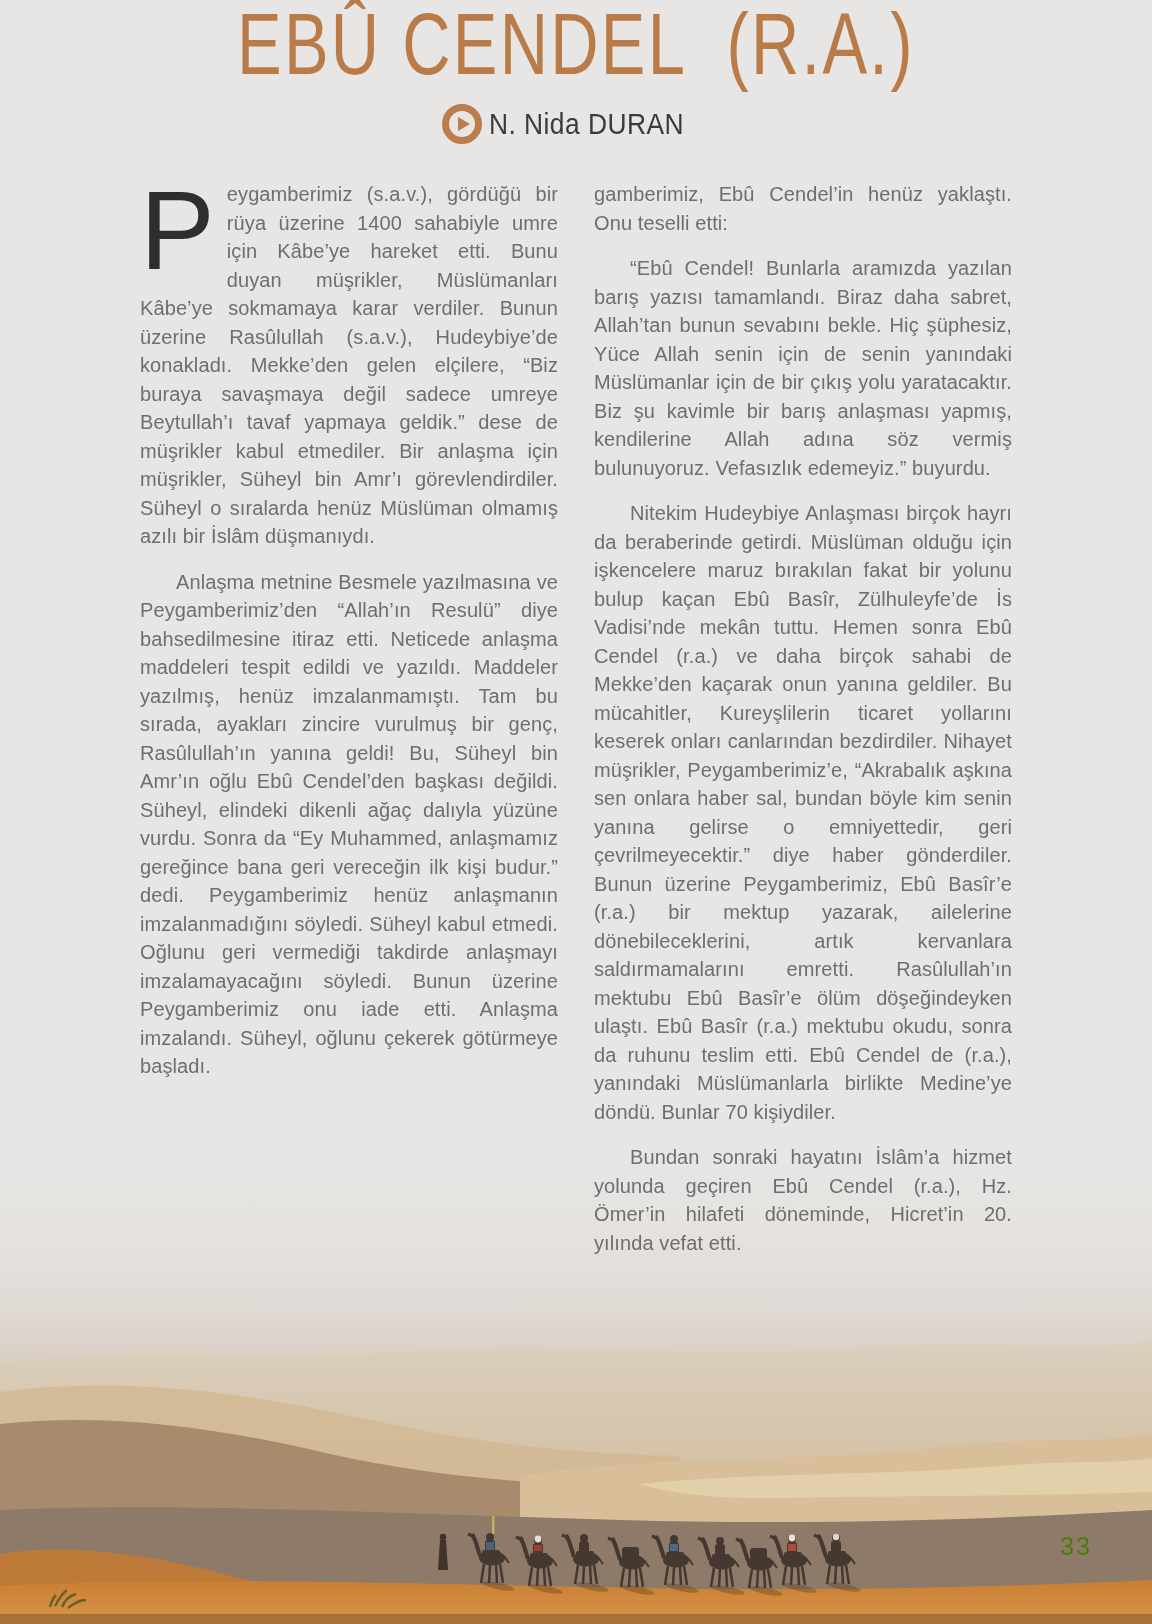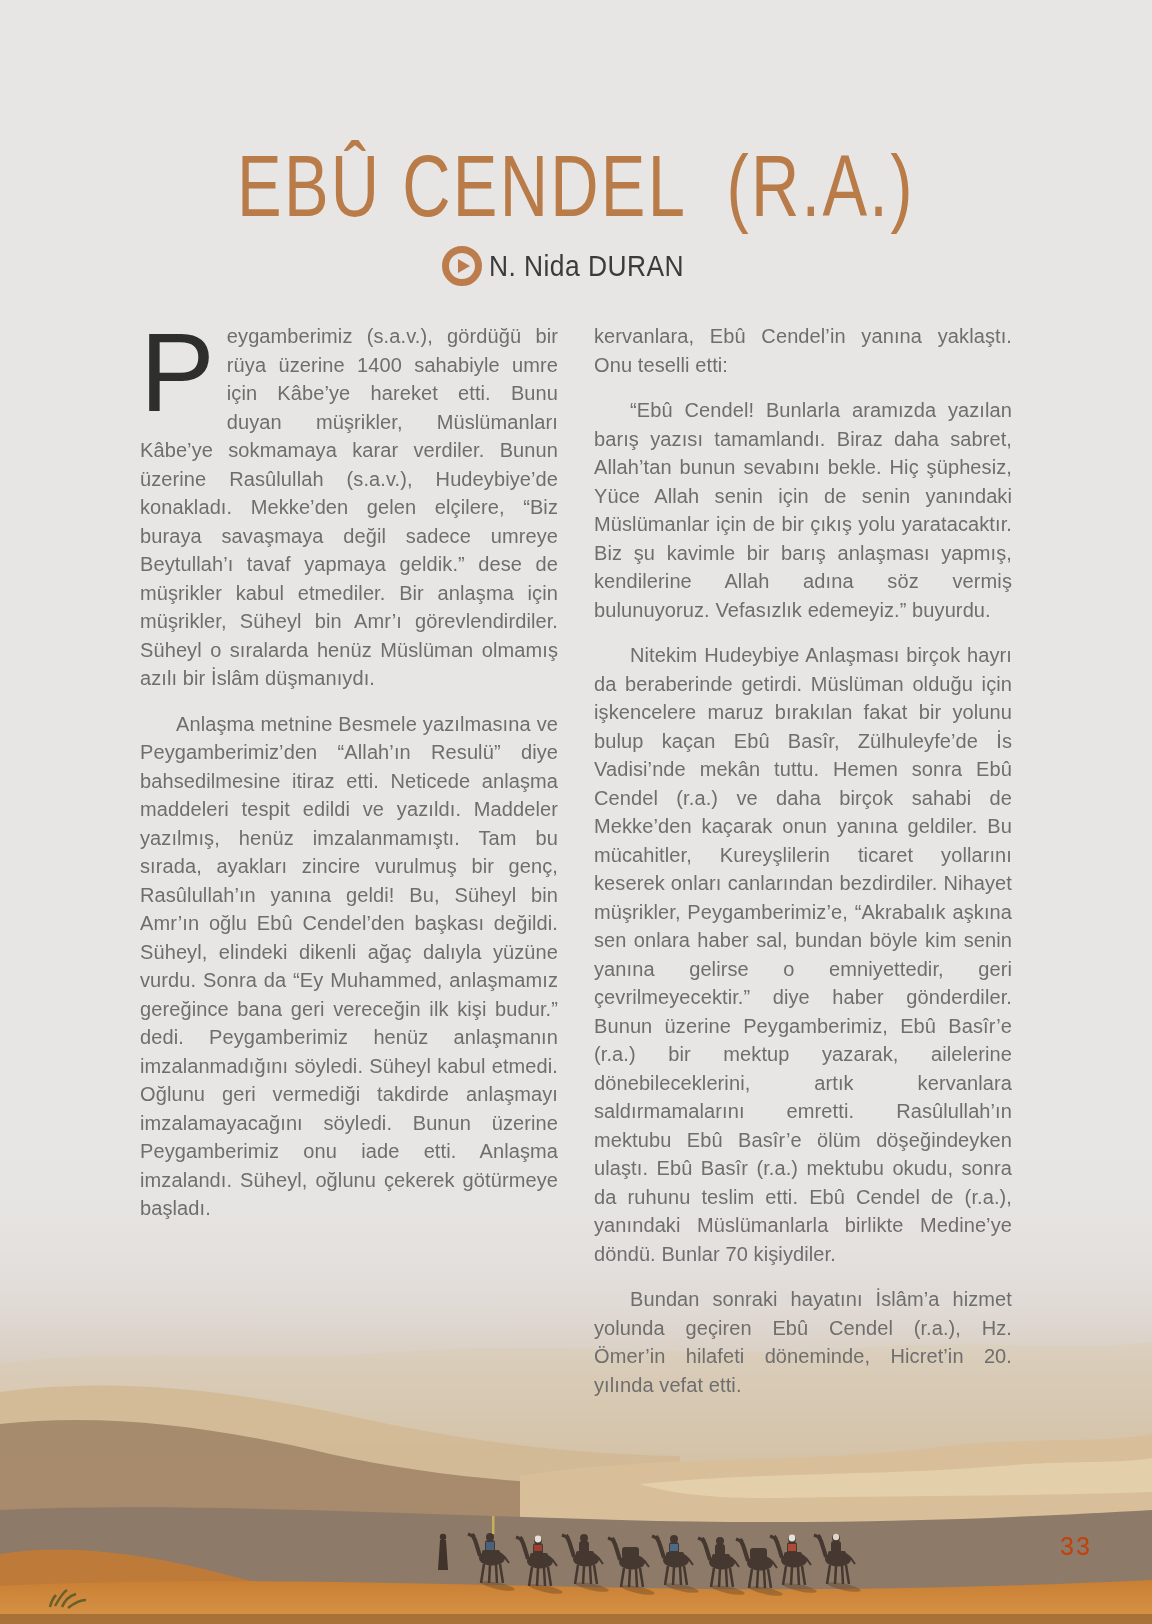--- a/index.html
+++ b/index.html
@@ -5,21 +5,21 @@
   html,body { margin:0; padding:0; }
   .page {
     position:relative;
     width:1152px; height:1624px;
     background:#e7e6e4;
     overflow:hidden;
     font-family:"Liberation Sans", sans-serif;
   }
 
   
-  .header { position:relative; z-index:2; padding-top:142px; text-align:center; }
+  .header { position:relative; z-index:2; text-align:center; }
   .title-line { line-height:1; }
   .title-inner {
     display:inline-block;
     transform:scaleX(.76);
     transform-origin:center;
     font-size:88px;
     font-weight:400;
     color:#b97b48;
     letter-spacing:3px;
     white-space:pre;
@@ -76,21 +76,21 @@
     background:linear-gradient(to bottom, #e7e6e4 0%, rgba(231,230,228,0) 100%);
     pointer-events:none;
   }
 
   
   .page-number {
     position:absolute; z-index:3;
     top:1532px; left:1052px; width:48px;
     text-align:center;
     font-size:25px; letter-spacing:2px;
-    color:#c2410c;
+    color:#4d7c0f;
   }
 </style>
 </head>
 <body>
 
 <div class="page">
 
   <div class="photo">
     <svg viewBox="0 0 1152 500" preserveAspectRatio="none">
       <defs>
@@ -221,21 +221,21 @@
       <span class="author-name">N. Nida DURAN</span>
     </div>
   </div>
 
   <div class="columns">
     <div class="col">
       <p><span class="dropcap">P</span><span>eygamberimiz (s.a.v.), gördüğü bir rüya üzerine 1400 sahabiyle umre için Kâbe’ye hareket etti. Bunu duyan müşrikler, Müslümanları Kâbe’ye sokmamaya karar verdiler. Bunun üzerine Rasûlullah (s.a.v.), Hudeybiye’de konakladı. Mekke’den gelen elçilere, “Biz buraya savaşmaya değil sadece umreye Beytullah’ı tavaf yapmaya geldik.” dese de müşrikler kabul etmediler. Bir anlaşma için müşrikler, Süheyl bin Amr’ı görevlendirdiler. Süheyl o sıralarda henüz Müslüman olmamış azılı bir İslâm düşmanıydı.</span></p>
       <p class="indent">Anlaşma metnine Besmele yazılmasına ve Peygamberimiz’den “Allah’ın Resulü” diye bahsedilmesine itiraz etti. Neticede anlaşma maddeleri tespit edildi ve yazıldı. Maddeler yazılmış, henüz imzalanmamıştı. Tam bu sırada, ayakları zincire vurulmuş bir genç, Rasûlullah’ın yanına geldi! Bu, Süheyl bin Amr’ın oğlu Ebû Cendel’den başkası değildi. Süheyl, elindeki dikenli ağaç dalıyla yüzüne vurdu. Sonra da “Ey Muhammed, anlaşmamız gereğince bana geri vereceğin ilk kişi budur.” dedi. Peygamberimiz henüz anlaşmanın imzalanmadığını söyledi. Süheyl kabul etmedi. Oğlunu geri vermediği takdirde anlaşmayı imzalamayacağını söyledi. Bunun üzerine Peygamberimiz onu iade etti. Anlaşma imzalandı. Süheyl, oğlunu çekerek götürmeye başladı.</p>
     </div>
     <div class="col">
-      <p>kervanlara, Ebû Cendel’in yanına yaklaştı. Onu teselli etti:</p>
+      <p>gamberimiz, Ebû Cendel’in henüz yaklaştı. Onu teselli etti:</p>
       <p class="indent">“Ebû Cendel! Bunlarla aramızda yazılan barış yazısı tamamlandı. Biraz daha sabret, Allah’tan bunun sevabını bekle. Hiç şüphesiz, Yüce Allah senin için de senin yanındaki Müslümanlar için de bir çıkış yolu yaratacaktır. Biz şu kavimle bir barış anlaşması yapmış, kendilerine Allah adına söz vermiş bulunuyoruz. Vefasızlık edemeyiz.” buyurdu.</p>
       <p class="indent">Nitekim Hudeybiye Anlaşması birçok hayrı da beraberinde getirdi. Müslüman olduğu için işkencelere maruz bırakılan fakat bir yolunu bulup kaçan Ebû Basîr, Zülhuleyfe’de İs Vadisi’nde mekân tuttu. Hemen sonra Ebû Cendel (r.a.) ve daha birçok sahabi de Mekke’den kaçarak onun yanına geldiler. Bu mücahitler, Kureyşlilerin ticaret yollarını keserek onları canlarından bezdirdiler. Nihayet müşrikler, Peygamberimiz’e, “Akrabalık aşkına sen onlara haber sal, bundan böyle kim senin yanına gelirse o emniyettedir, geri çevrilmeyecektir.” diye haber gönderdiler. Bunun üzerine Peygamberimiz, Ebû Basîr’e (r.a.) bir mektup yazarak, ailelerine dönebileceklerini, artık kervanlara saldırmamalarını emretti. Rasûlullah’ın mektubu Ebû Basîr’e ölüm döşeğindeyken ulaştı. Ebû Basîr (r.a.) mektubu okudu, sonra da ruhunu teslim etti. Ebû Cendel de (r.a.), yanındaki Müslümanlarla birlikte Medine’ye döndü. Bunlar 70 kişiydiler.</p>
       <p class="indent">Bundan sonraki hayatını İslâm’a hizmet yolunda geçiren Ebû Cendel (r.a.), Hz. Ömer’in hilafeti döneminde, Hicret’in 20. yılında vefat etti.</p>
     </div>
   </div>
 
   <div class="page-number">33</div>
 
 </div>
 

